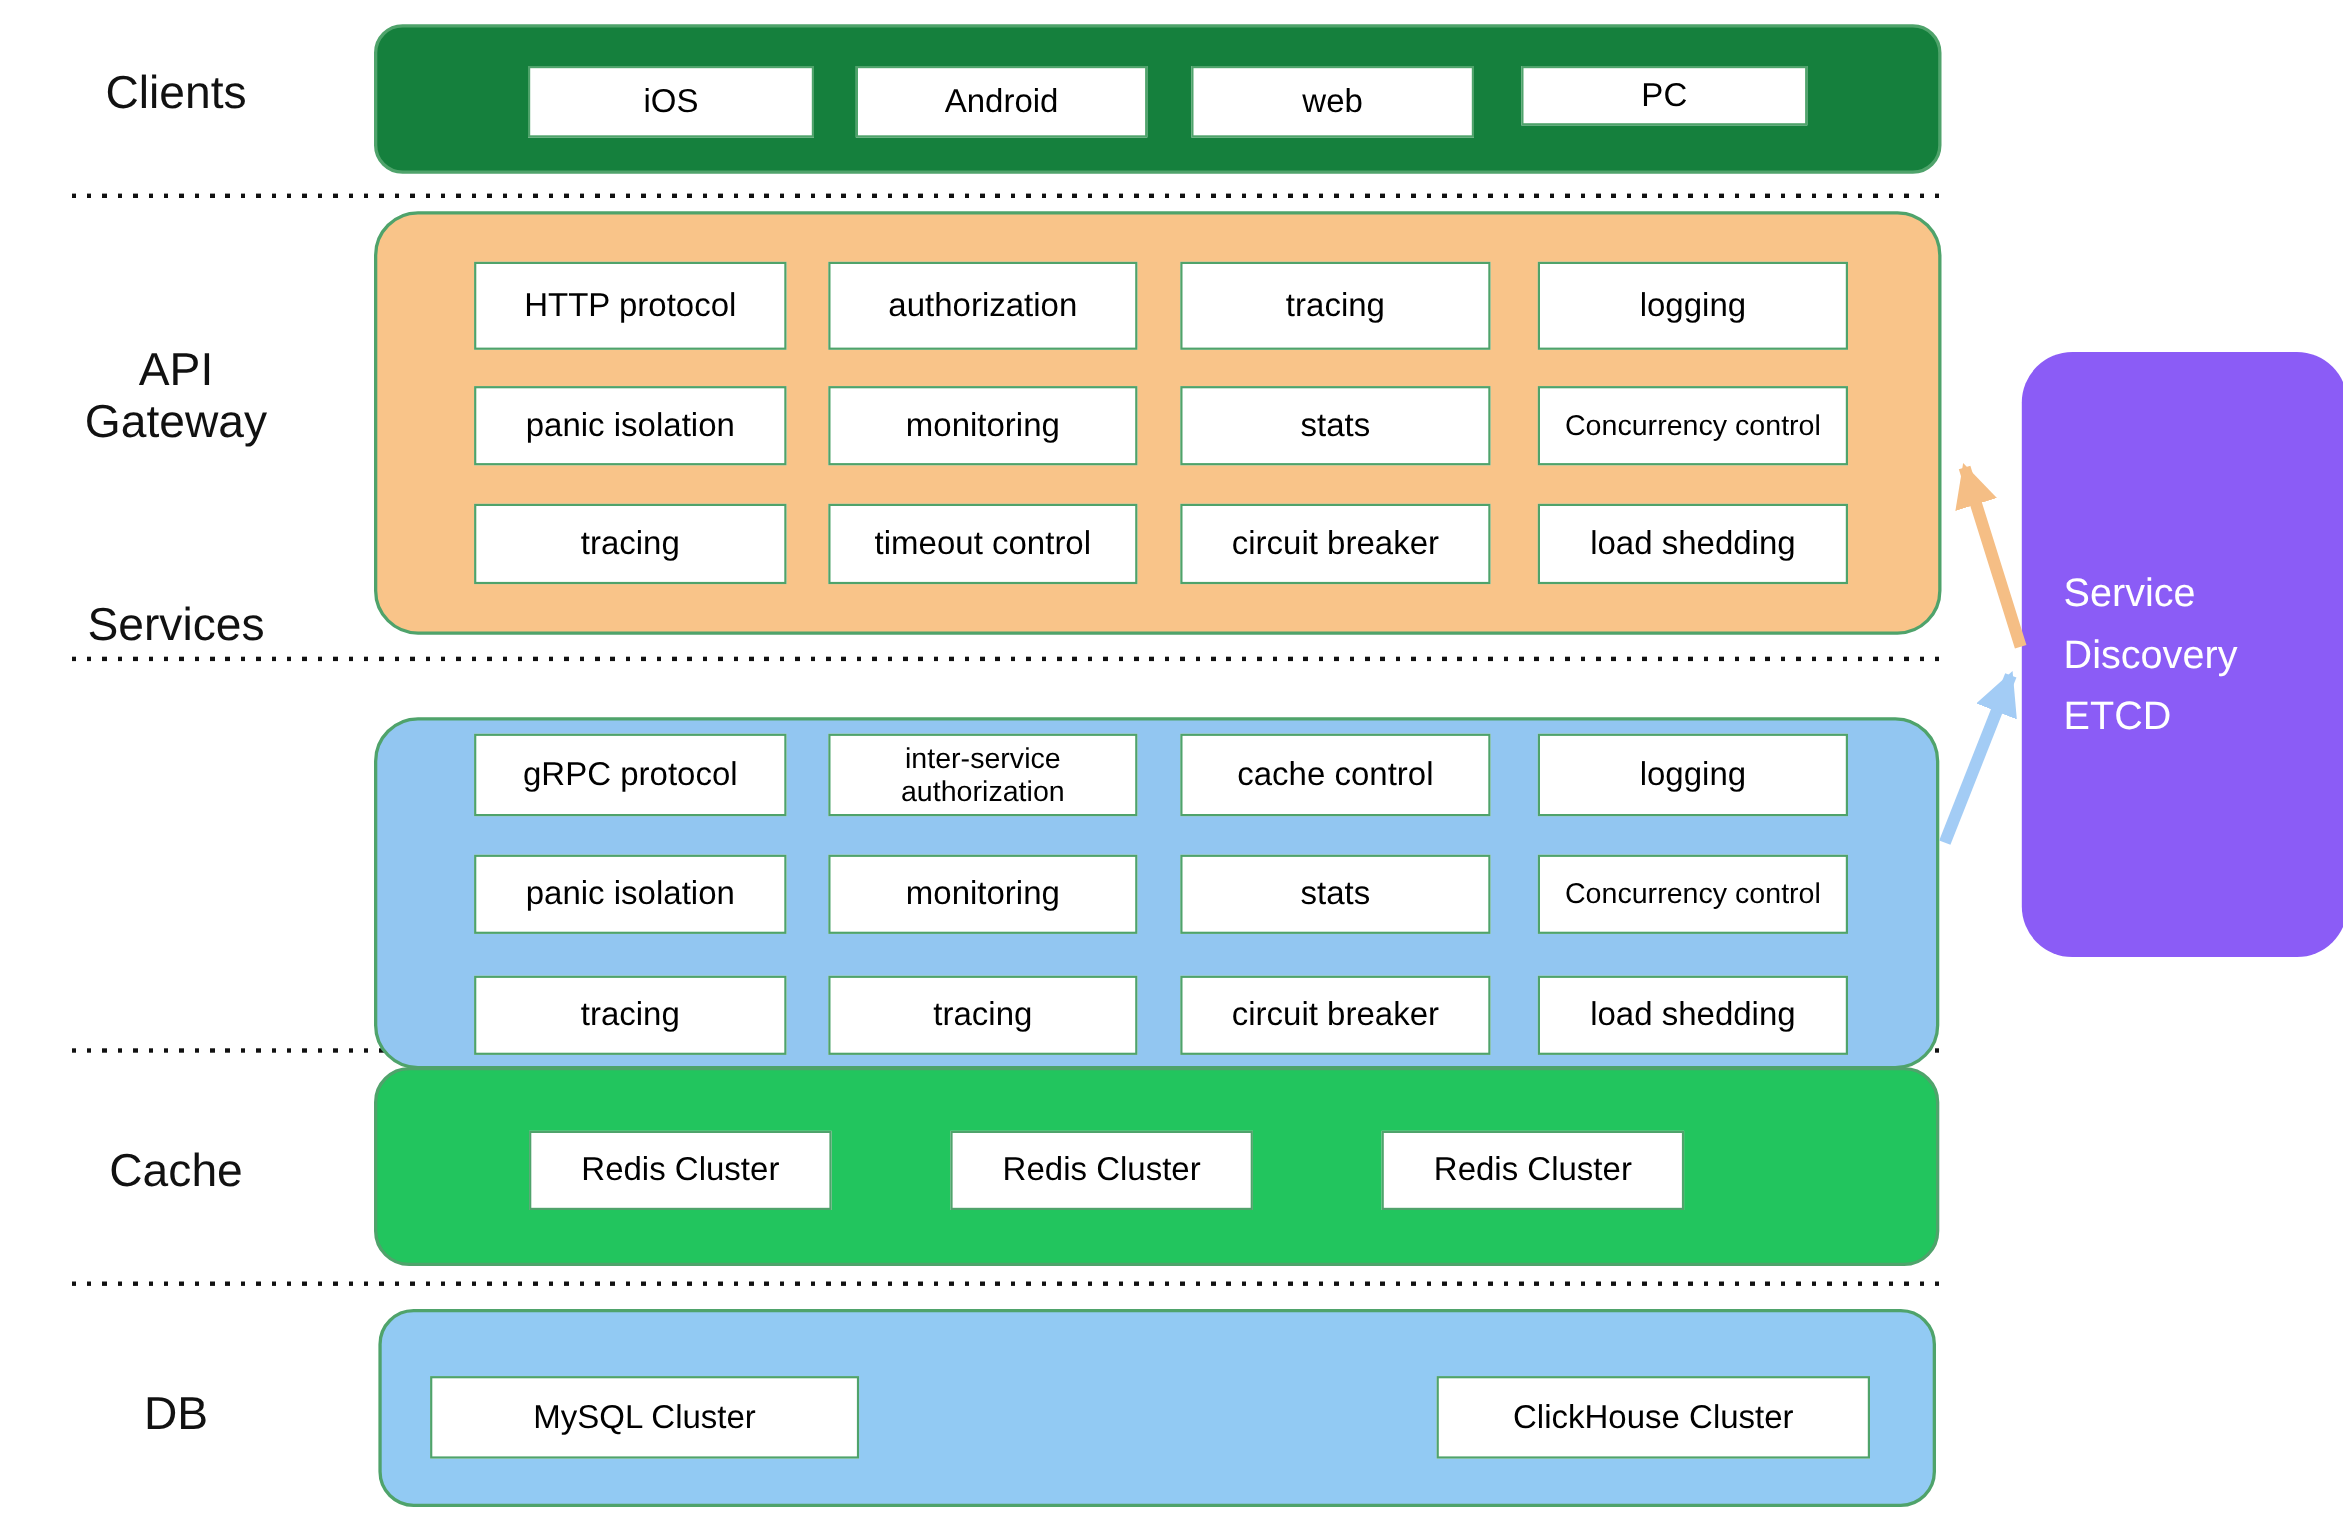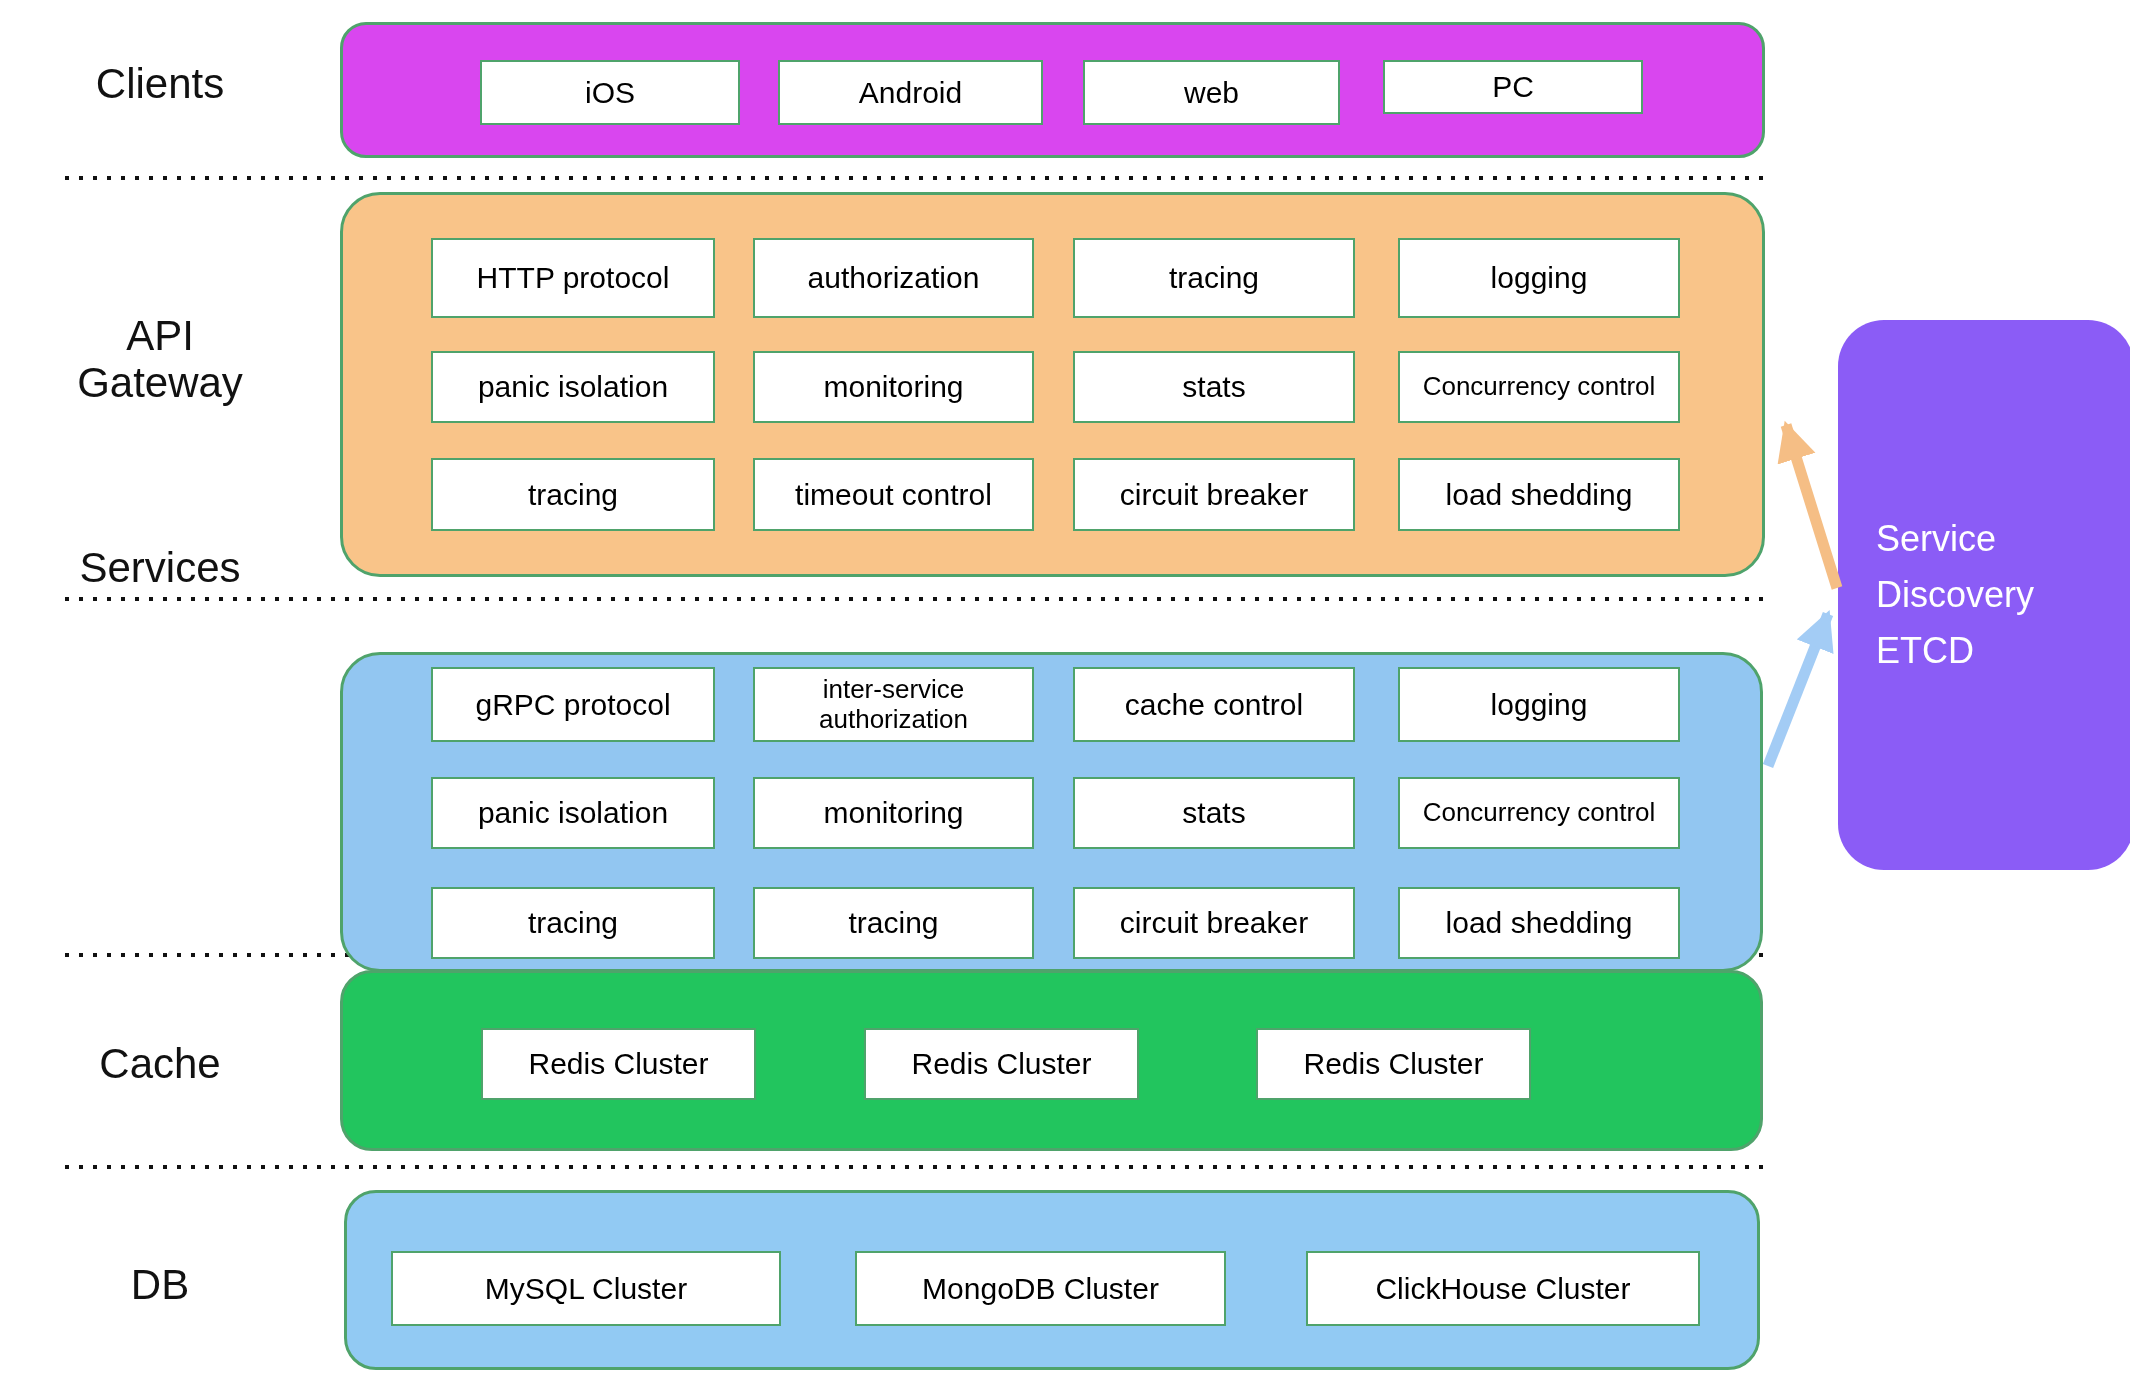--- a/index.html
+++ b/index.html
@@ -21,21 +21,21 @@
     white-space:pre-line;
     color:#111;
   }
   
   .layer{
     position:absolute;
     border:3px solid #4FA36B;
     border-radius:40px;
     box-sizing:border-box;
   }
-  .clients-box{left:340px;top:22px;width:1425px;height:136px;background:#d946ef;border-radius:26px;}
+  .clients-box{left:340px;top:22px;width:1425px;height:136px;background:#15803d;border-radius:26px;}
   .gateway-box{left:340px;top:192px;width:1425px;height:385px;background:#F9C489;}
   .services-box{left:340px;top:620px;width:1423px;height:320px;background:#92C6F1;margin-top:32px;}
   .cache-box{left:340px;top:970px;width:1423px;height:181px;background:#22c55e;border-radius:32px;}
   .db-box{left:344px;top:1190px;width:1416px;height:180px;background:#92CAF3;border-radius:32px;}
 
   
   .cell{
     position:absolute;
     background:#ffffff;
     border:2px solid #4FA36B;
@@ -160,21 +160,20 @@
   </div>
 
   <div class="layer cache-box">
     <div class="cell k-1">Redis Cluster</div>
     <div class="cell k-2">Redis Cluster</div>
     <div class="cell k-3">Redis Cluster</div>
   </div>
 
   <div class="layer db-box">
     <div class="cell d-1">MySQL Cluster</div>
-    <div class="cell d-2">MongoDB Cluster</div>
     <div class="cell d-3">ClickHouse Cluster</div>
   </div>
 
   <div class="etcd-box">
     <div class="etcd-label">Service Discovery ETCD</div>
   </div>
 
   <svg class="arrows" width="2130" height="1394" viewBox="0 0 2130 1394">
     <defs>
       <marker id="ah-orange" markerUnits="strokeWidth" markerWidth="4.2" markerHeight="4.2" refX="3.2" refY="1.8" orient="auto">

